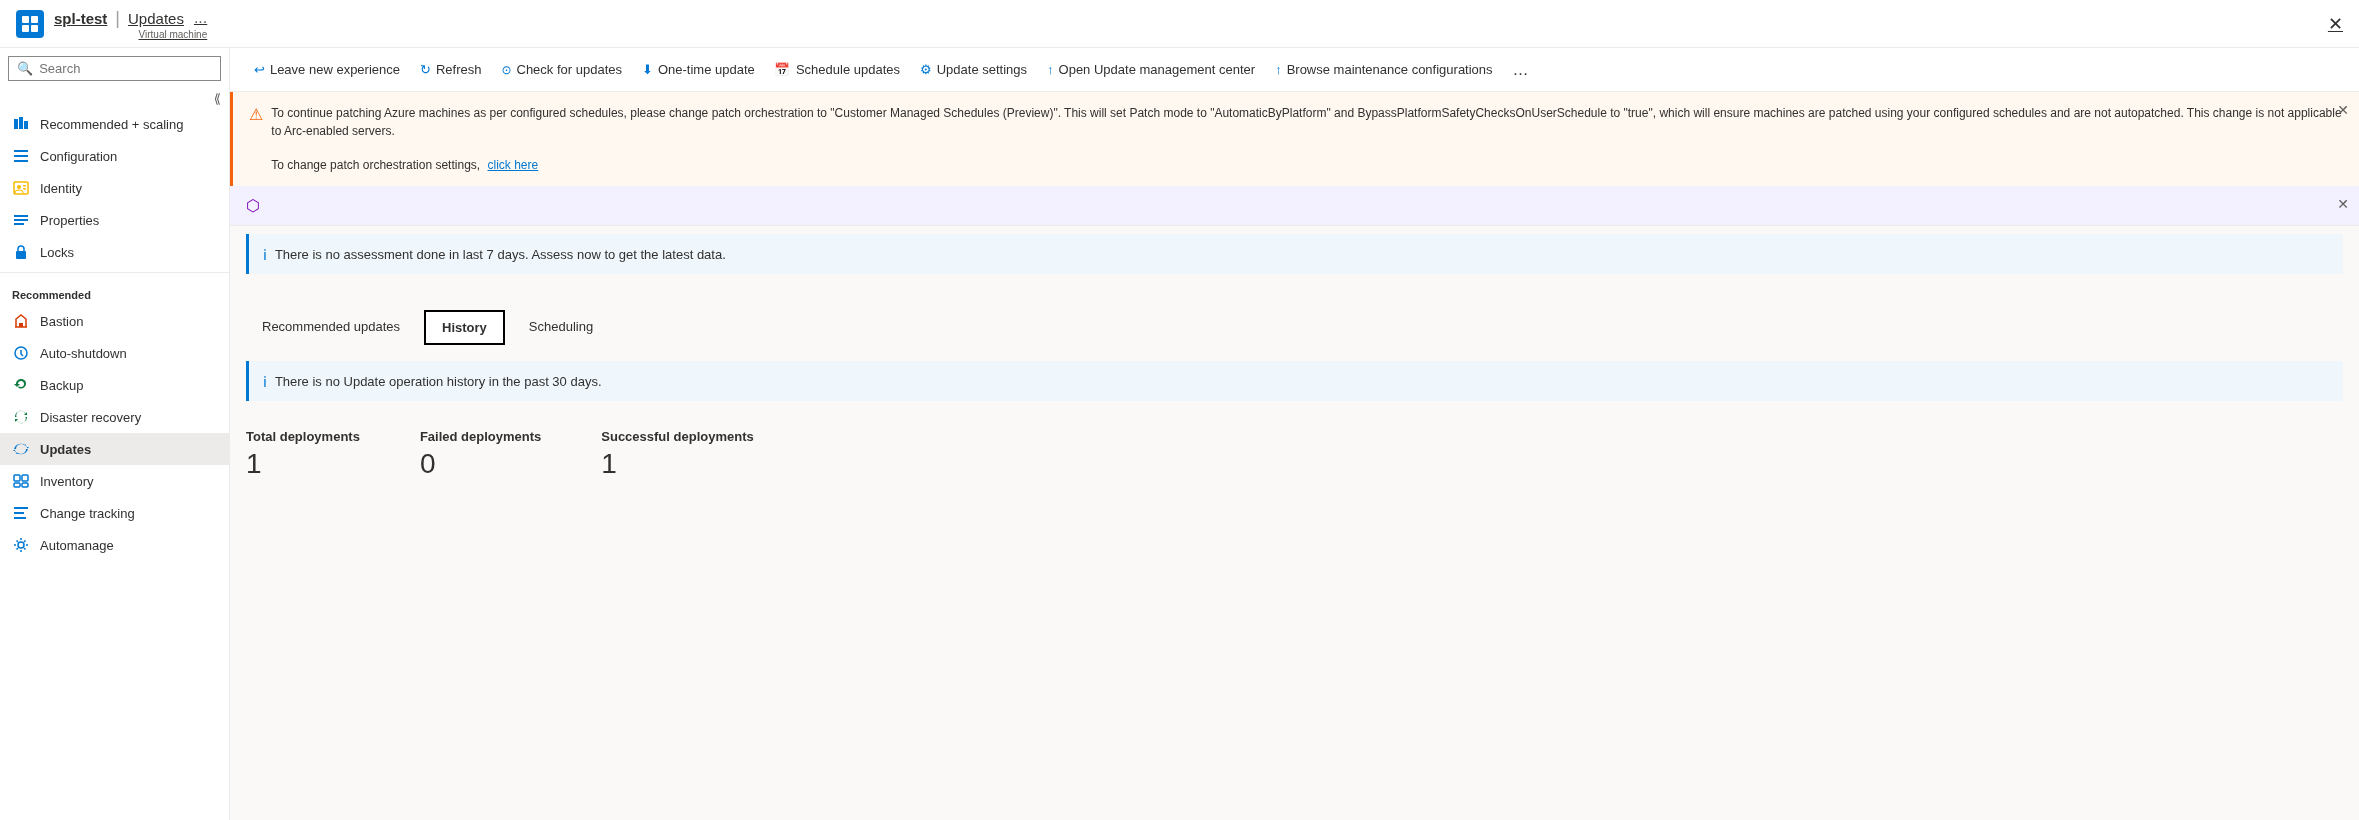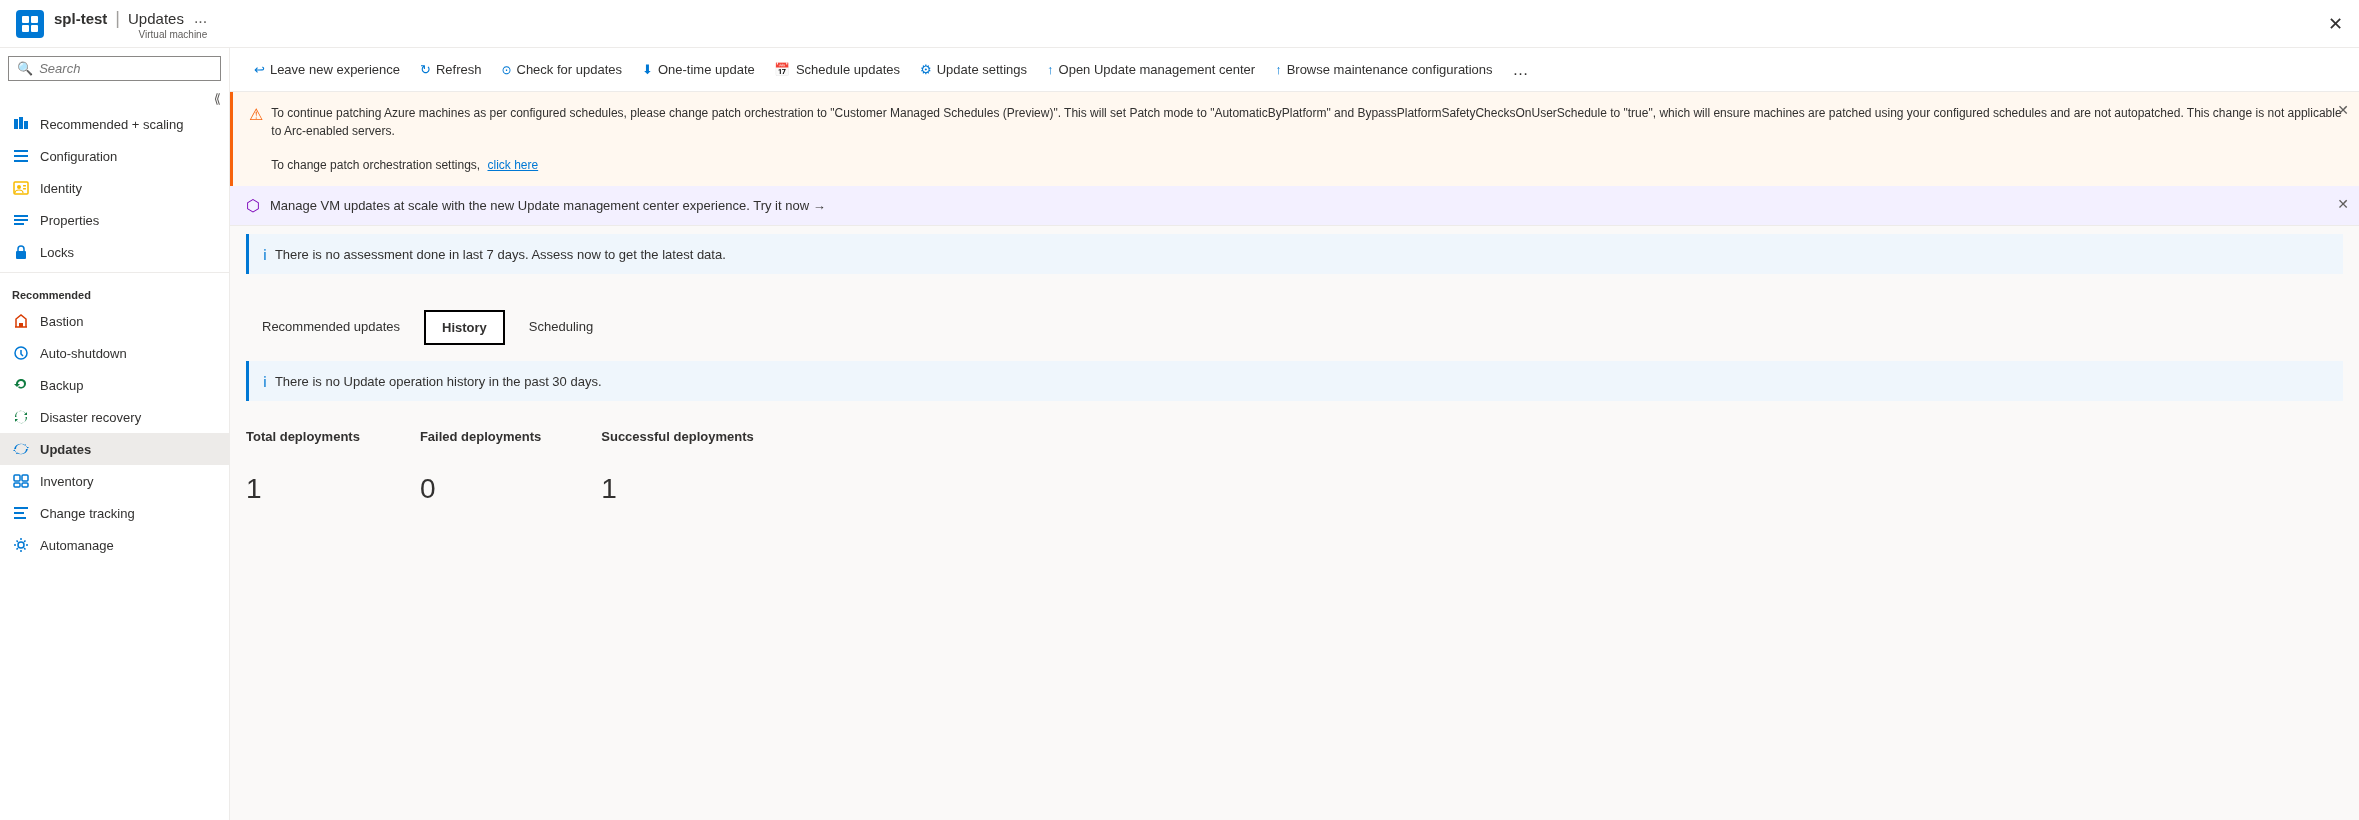--- a/index.html
+++ b/index.html
@@ -1,21 +1,21 @@
 <!DOCTYPE html>
 <html><head>
   <meta charset="utf-8">
   <style>
     * { box-sizing: border-box; margin: 0; padding: 0; }
     body { font-family: 'Segoe UI', Arial, sans-serif; font-size: 13px; color: #323130; background: #fff; display: flex; flex-direction: column; height: 820px; overflow: hidden; }
 
     
     .top-header {
       display: flex; align-items: center; padding: 0 16px; border-bottom: 1px solid #edebe9;
-      background: #fff; min-height: 48px;
+      background: #fff; min-height: 48px; text-decoration: underline;
     }
     .app-icon {
       width: 28px; height: 28px; background: #0078d4; border-radius: 4px;
       display: flex; align-items: center; justify-content: center; margin-right: 10px; flex-shrink: 0;
     }
     .app-icon svg { fill: #fff; }
     .header-title-group { display: flex; flex-direction: column; }
     .header-pipe { margin: 0 8px; color: #a19f9d; font-size: 18px; font-weight: 300; }
     .header-ellipsis { margin-left: 8px; color: #605e5c; cursor: pointer; }
     .header-close { margin-left: auto; cursor: pointer; color: #323130; font-size: 16px; }
@@ -26,21 +26,21 @@
     
     .sidebar {
       width: 230px; background: #fff; border-right: 1px solid #edebe9;
       display: flex; flex-direction: column; overflow-y: auto; flex-shrink: 0;
     }
     .sidebar-search {
       margin: 8px; display: flex; align-items: center;
       border: 1px solid #8a8886; padding: 4px 8px; background: #fff;
     }
     .sidebar-search input {
-      border: none; outline: none; font-size: 13px; color: #323130; width: 100%; background: transparent; font-style: italic;
+      border: none; outline: none; font-size: 13px; color: #323130; width: 100%; background: transparent;
     }
     .search-icon { color: #605e5c; margin-right: 6px; font-size: 13px; }
     .sidebar-item {
       display: flex; align-items: center; padding: 7px 12px; cursor: pointer;
       font-size: 13px; color: #323130; position: relative;
     }
     .sidebar-item.active { background: #edebe9; font-weight: 600; }
     .sidebar-item-icon {
       width: 18px; height: 18px; margin-right: 10px; flex-shrink: 0; display: flex; align-items: center; justify-content: center;
     }
@@ -100,21 +100,21 @@
     
     .history-content { padding: 16px; }
     .no-history-bar {
       background: #eff6fc; padding: 10px 14px;
       display: flex; align-items: center; gap: 8px; margin-bottom: 20px;
       border-left: 3px solid #0078d4;
     }
 
     
     .stats-row { display: flex; gap: 60px; padding: 8px 0; }
-    .stat-item { display: flex; flex-direction: column; gap: 25px; }
+    .stat-item { display: flex; flex-direction: column; }
     .stat-label { font-size: 13px; color: #323130; font-weight: 600; margin-bottom: 4px; }
     .stat-value { font-size: 28px; font-weight: 400; color: #323130; }
   </style>
 </head>
 <body>
 
 <div class="top-header">
   <div class="app-icon">
     <svg width="18" height="18" viewBox="0 0 18 18">
         <rect x="1" y="1" width="7" height="7" rx="1"></rect>
@@ -327,21 +327,20 @@
               <span>To change patch orchestration settings,</span>
               <a class="alert-link" style="margin-left:4px;">click here</a>
             </div>
           </div>
         </div>
       </div>
 
       <div class="alert-promo" style="border-bottom:1px solid #edebe9;">
         <button class="alert-close-btn">✕</button>
         <span style="color:#7b00b8;margin-right:10px;font-size:16px;">⬡</span>
-        <span style="font-size:13px;color:#323130;">Manage VM updates at scale with the new Update management center experience. Try it now →</span>
       </div>
 
       <div style="margin:8px 16px;">
         <div class="no-history-bar">
           <span style="color:#0078d4;font-size:15px;">ℹ</span>
           <span>There is no assessment done in last 7 days. Assess now to get the latest data.</span>
         </div>
       </div>
 
       <div class="tabs-container">

